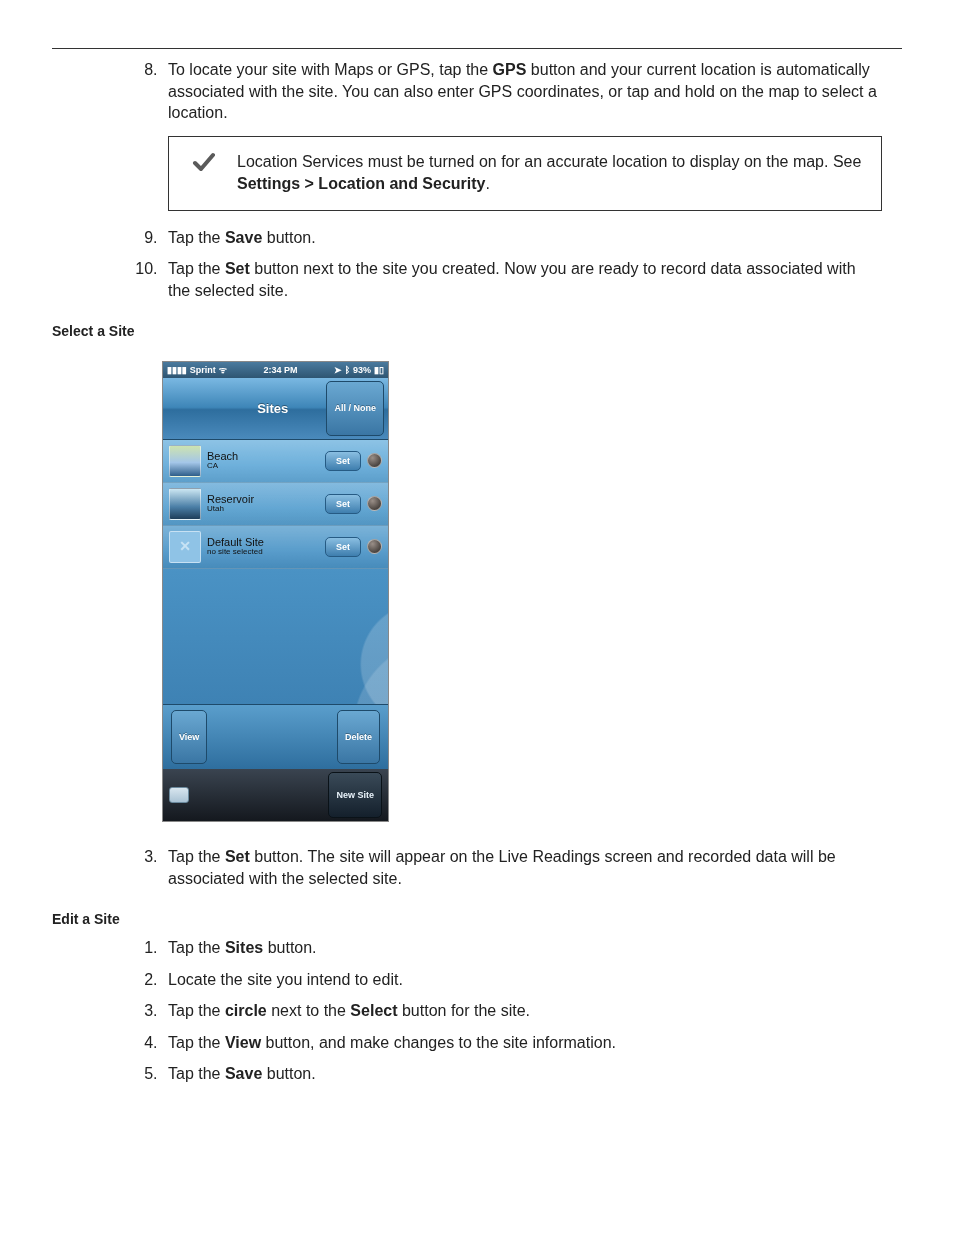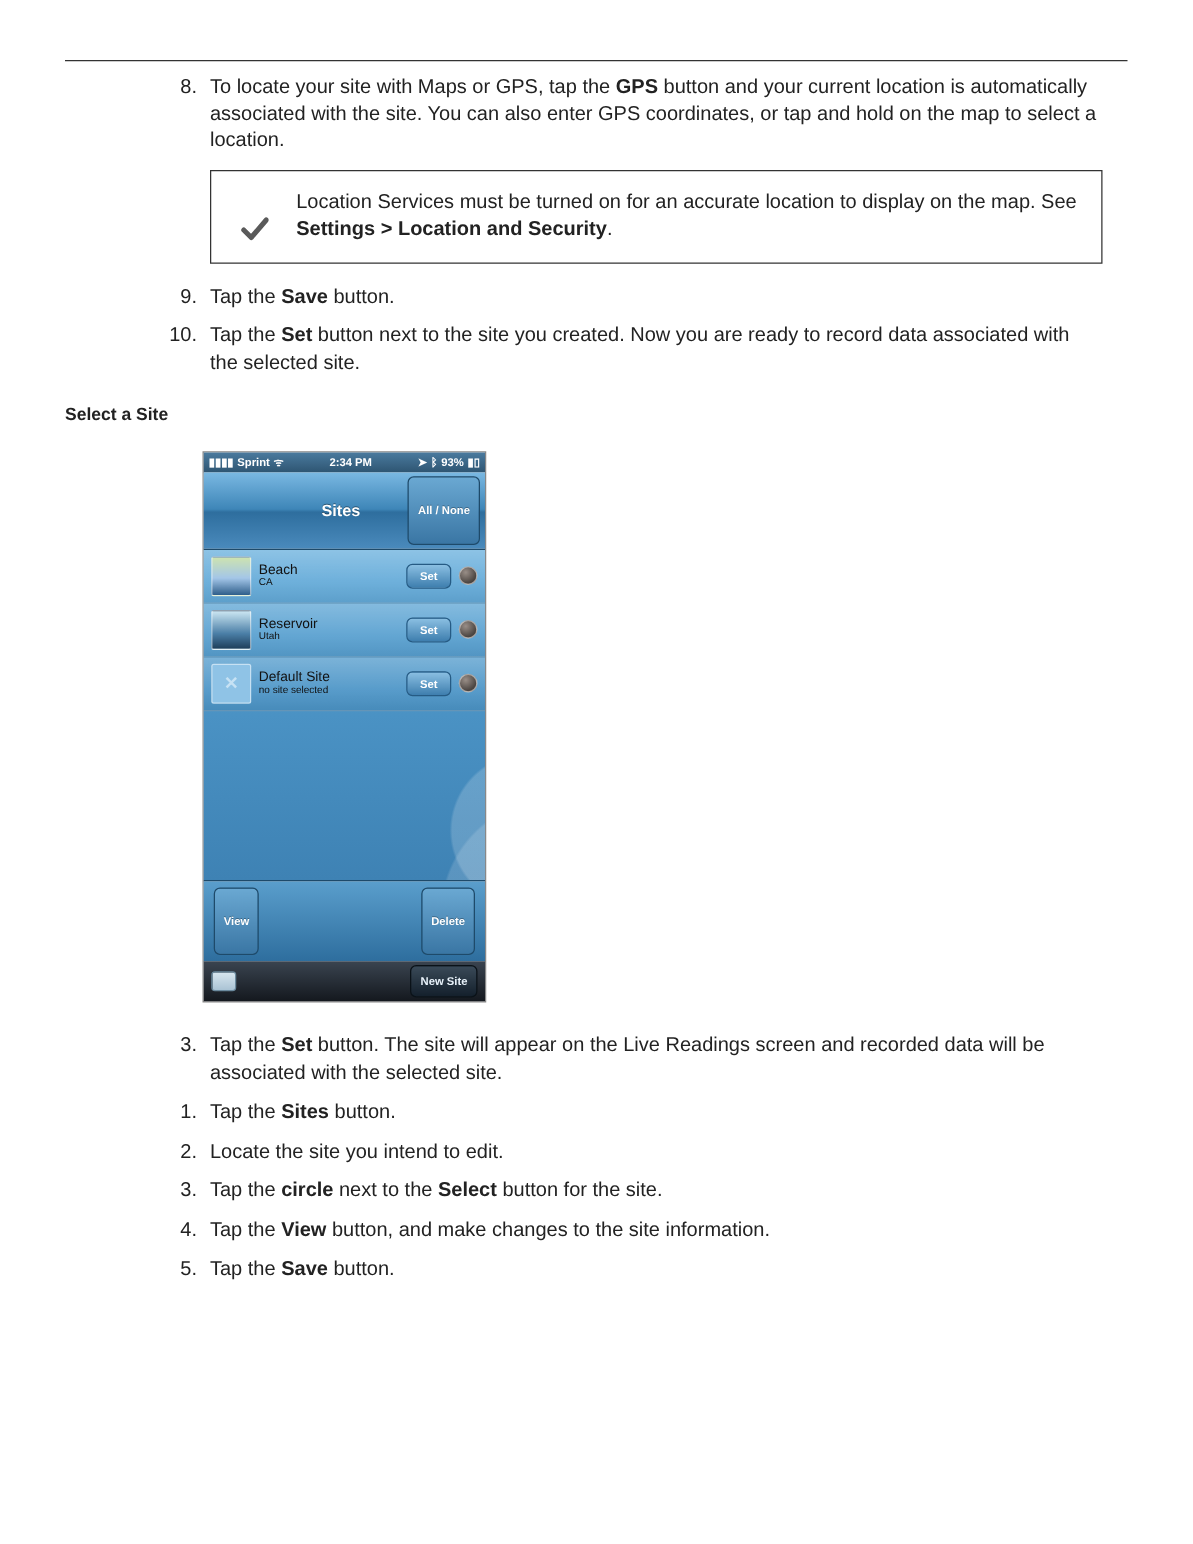--- a/index.html
+++ b/index.html
@@ -32,21 +32,21 @@
   }
   ol.main > li {
     margin-bottom: 10px;
     padding-left: 6px;
   }
   .note-box {
     border: 1px solid #333;
     padding: 14px 12px;
     margin: 12px 0 16px 0;
     display: flex;
-    align-items: flex-end;
+    align-items: flex-start;
     gap: 22px;
   }
   .note-box .check {
     width: 24px;
     height: 24px;
     flex: none;
     margin-left: 10px;
   }
   .note-box .note-text {
     flex: 1;
@@ -176,21 +176,21 @@
   .light-btn{
     background: linear-gradient(#d8e6ef, #aac3d4);
     border: 1px solid #6b8a9e;
     border-radius: 3px;
     width: 18px; height:14px;
   }
   .dark-btn{
     background: linear-gradient(#3a4a58, #14202c);
     border: 1px solid #0a1218;
     border-radius: 5px;
-    padding: 6px 7px;
+    padding: 16px 7px;
     font-size: 9px;
     font-weight: bold;
     color:#e8f2fa;
   }
 </style>
 </head>
 <body>
 
 <div class="page">
   <div class="top-rule"></div>
@@ -284,20 +284,21 @@
     </div>
     </div>
 
     <ol class="main" start="3">
       <li>
         <span>Tap the </span><b>Set</b><span> button. The site will appear on the Live Readings screen and recorded data will be associated with the selected site.</span>
       </li>
     </ol>
   </div>
 
+  <h3 class="section">Edit a Site</h3>
   <div class="content">
     <ol class="main" start="1">
       <li>
         <span>Tap the </span><b>Sites</b><span> button.</span>
       </li>
       <li>Locate the site you intend to edit.</li>
       <li>
         <span>Tap the </span><b>circle</b><span> next to the </span><b>Select</b><span> button for the site.</span>
       </li>
       <li>

